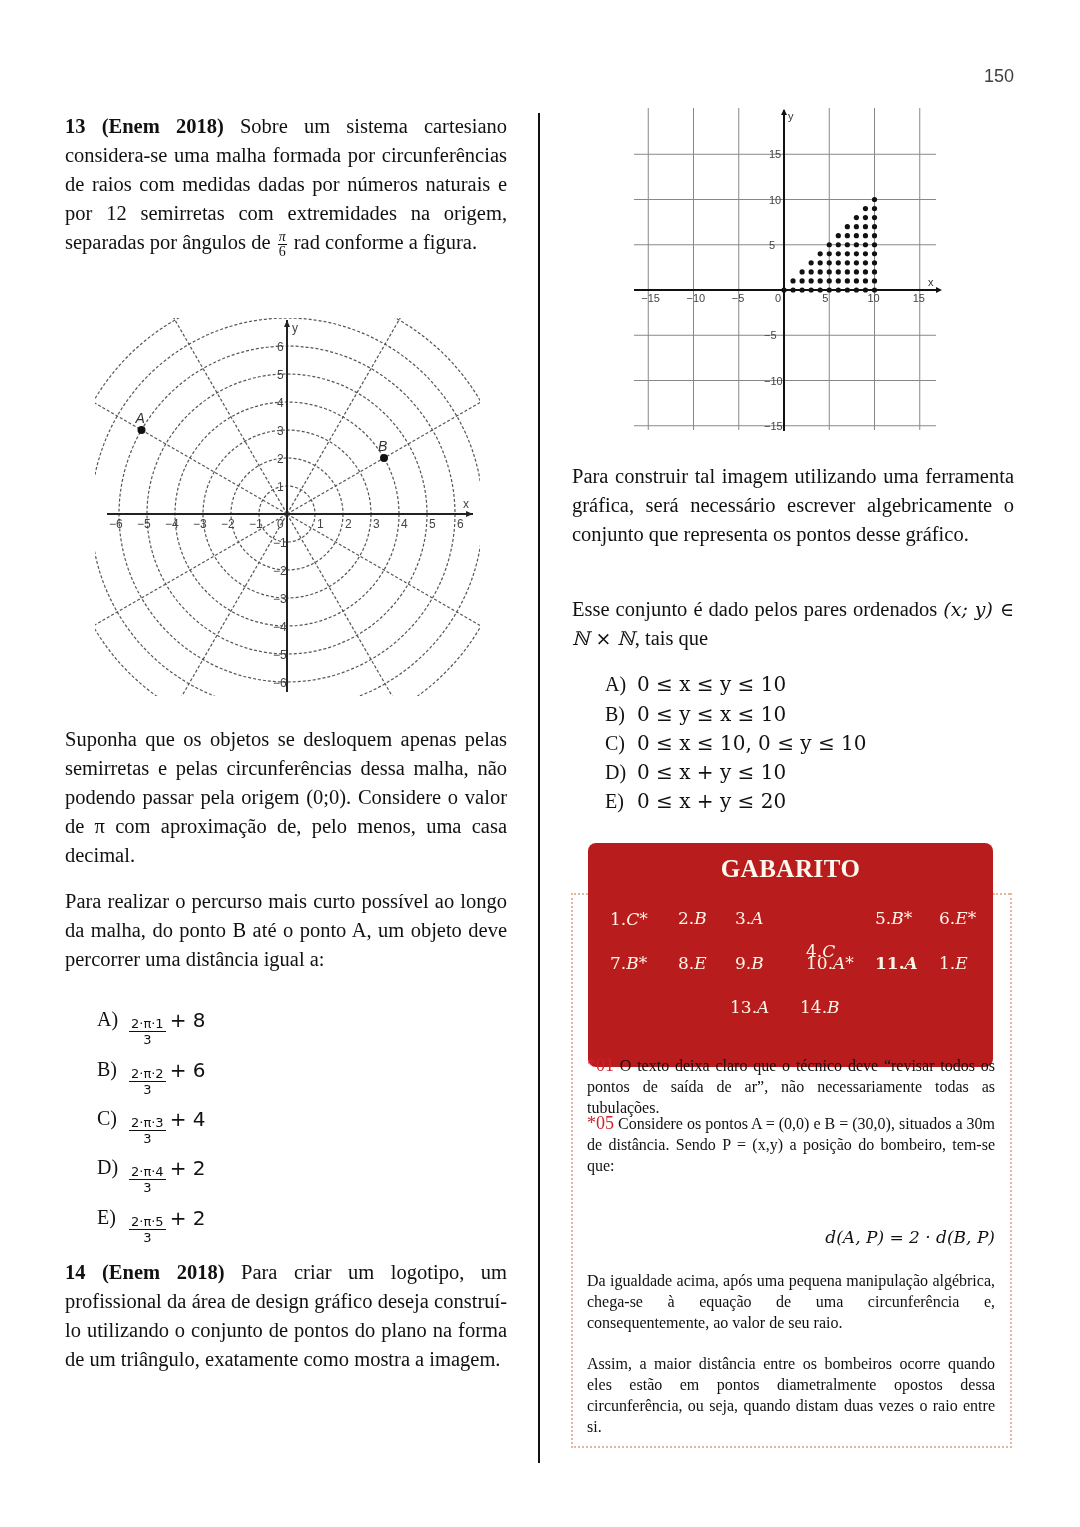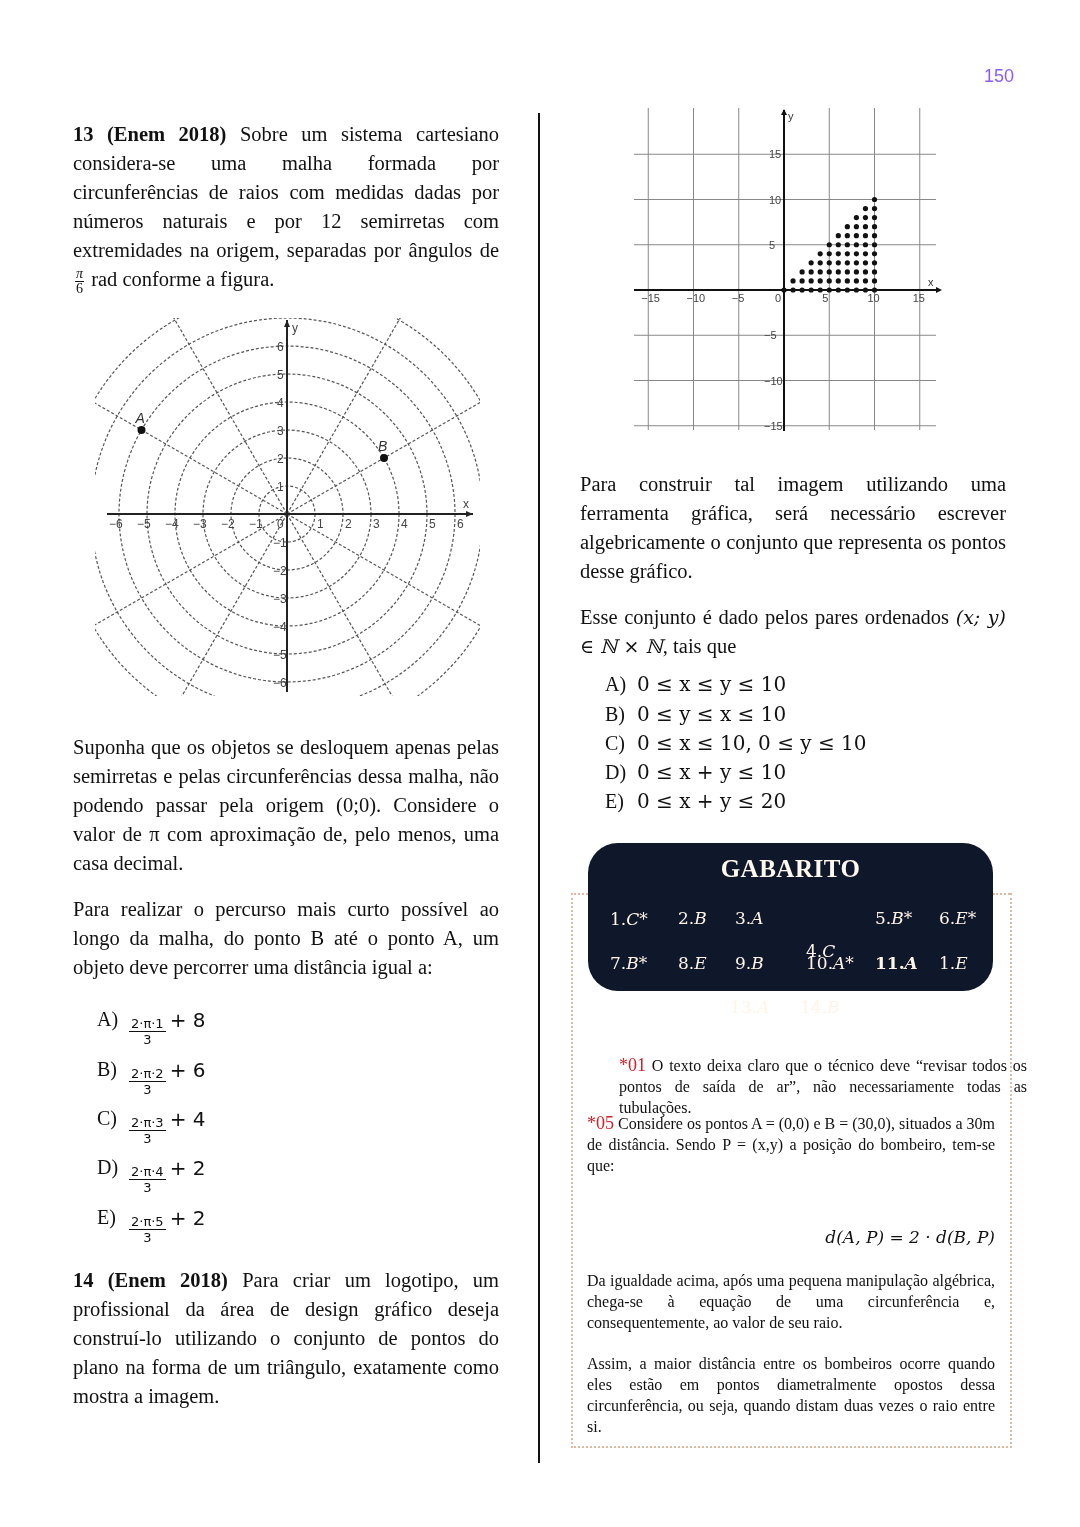--- a/index.html
+++ b/index.html
@@ -1,34 +1,34 @@
 <!DOCTYPE html>
 <html><head>
 <meta charset="utf-8">
 <style>
   html, body { margin:0; padding:0; background:#ffffff; }
   body { width:1080px; height:1527px; position:relative; overflow:hidden;
          font-family:"Liberation Serif", serif; color:#111; }
-  .page-num { position:absolute; left:984px; top:66px; font-family:"Liberation Sans", sans-serif; font-size:18px; color:#8b5cf6; }
+  .page-num { position:absolute; left:984px; top:66px; font-family:"Liberation Sans", sans-serif; font-size:18px; color:#404040; }
   .divider { position:absolute; left:538px; top:113px; width:2px; height:1350px; background:#111; }
   .col { position:absolute; }
-  .para { font-size:20.5px; line-height:29px; text-align:justify; margin:8px; }
+  .para { font-size:20.5px; line-height:29px; text-align:justify; margin:0; }
   .para b { font-weight:bold; }
   .frac { display:inline-block; vertical-align:middle; text-align:center; font-size:14px; line-height:14px; margin:0 2px; }
   .frac .num { display:block; border-bottom:1px solid #111; padding:0 1px; font-style:italic; }
   .frac .den { display:block; }
   .opts { position:absolute; font-size:20px; }
   .opt { position:absolute; white-space:nowrap; display:flex; align-items:center; }
   .opt .lbl { width:32px; }
   .mfrac { display:inline-block; text-align:center; font-family:"DejaVu Sans", sans-serif; font-size:13px; line-height:15px; vertical-align:middle; }
   .mfrac .n { display:block; border-bottom:1.5px solid #111; padding:0 2px;margin-top:24px; }
   .mfrac .d { display:block; }
   .tail { font-family:"DejaVu Sans", sans-serif; font-size:20px; margin-left:4px; }
   .mathopt { font-family:"DejaVu Serif", serif; font-size:20px; }
-  .gab { position:absolute; left:588px; top:843px; width:405px; height:148px; background:#0f172a; border-radius:30px; }
+  .gab { position:absolute; left:588px; top:843px; width:405px; height:224px; background:#b91c1c; border-radius:8px; }
   .gab-title { position:absolute; left:0; right:0; top:12px; text-align:center; font-size:25px; font-weight:bold; color:#fff8ee; letter-spacing:0.5px; }
   .gab-item { position:absolute; font-family:"DejaVu Serif", serif; font-size:17px; color:#fff4e6; white-space:nowrap; }
   .gab-item i { font-style:italic; }
   .dotbox { position:absolute; left:571px; top:893px; width:437px; height:553px; border:2px dotted #e0b9a2; border-top:none; }
   .dotbox-top-l { position:absolute; left:571px; top:893px; width:17px; border-top:2px dotted #e0b9a2; }
   .dotbox-top-r { position:absolute; left:993px; top:893px; width:17px; border-top:2px dotted #e0b9a2; }
   .notes { position:absolute; left:587px; width:408px; font-size:16px; line-height:21px; text-align:justify; }
   .red { color:#d0202a; font-size:18px; }
   .formula { position:absolute; left:587px; width:408px; text-align:right; font-family:"DejaVu Serif", serif; font-style:italic; font-size:17px; }
   svg text { font-family:"Liberation Sans", sans-serif; }
@@ -319,21 +319,21 @@
       <div class="gab-item" style="left: 90px; top: 110px;"><span>8.</span><i>E</i></div>
       <div class="gab-item" style="left: 147px; top: 110px;"><span>9.</span><i>B</i></div>
       <div class="gab-item" style="left: 218px; top: 110px;"><span>10.</span><i>A*</i></div>
       <div class="gab-item" style="left: 287px; top: 110px; font-weight: bold;"><span>11.</span><i>A</i></div>
       <div class="gab-item" style="left: 351px; top: 110px;"><span>1.</span><i>E</i></div>
       <div class="gab-item" style="left: 142px; top: 154px;"><span>13.</span><i>A</i></div>
       <div class="gab-item" style="left: 212px; top: 154px;"><span>14.</span><i>B</i></div>
     </div>
 </div>
 
-<div class="notes" style="top:1055px;margin-left:32px;">
+<div class="notes" style="top:1055px;">
   <span class="red">*01</span>
   <span>O texto deixa claro que o técnico deve “revisar todos os pontos de saída de ar”, não necessariamente todas as tubulações.</span>
 </div>
 <div class="notes" style="top:1113px;">
   <span class="red">*05</span>
   <span>Considere os pontos A = (0,0) e B = (30,0), situados a 30m de distância. Sendo P = (x,y) a posição do bombeiro, tem-se que:</span>
 </div>
 <div class="formula" style="top:1227px;">d(A, P)  =  2 · d(B, P)</div>
 <div class="notes" style="top:1270px;">Da igualdade acima, após uma pequena manipulação algébrica, chega-se à equação de uma circunferência e, consequentemente, ao valor de seu raio.</div>
 <div class="notes" style="top:1353px;">Assim, a maior distância entre os bombeiros ocorre quando eles estão em pontos diametralmente opostos dessa circunferência, ou seja, quando distam duas vezes o raio entre si.</div>

